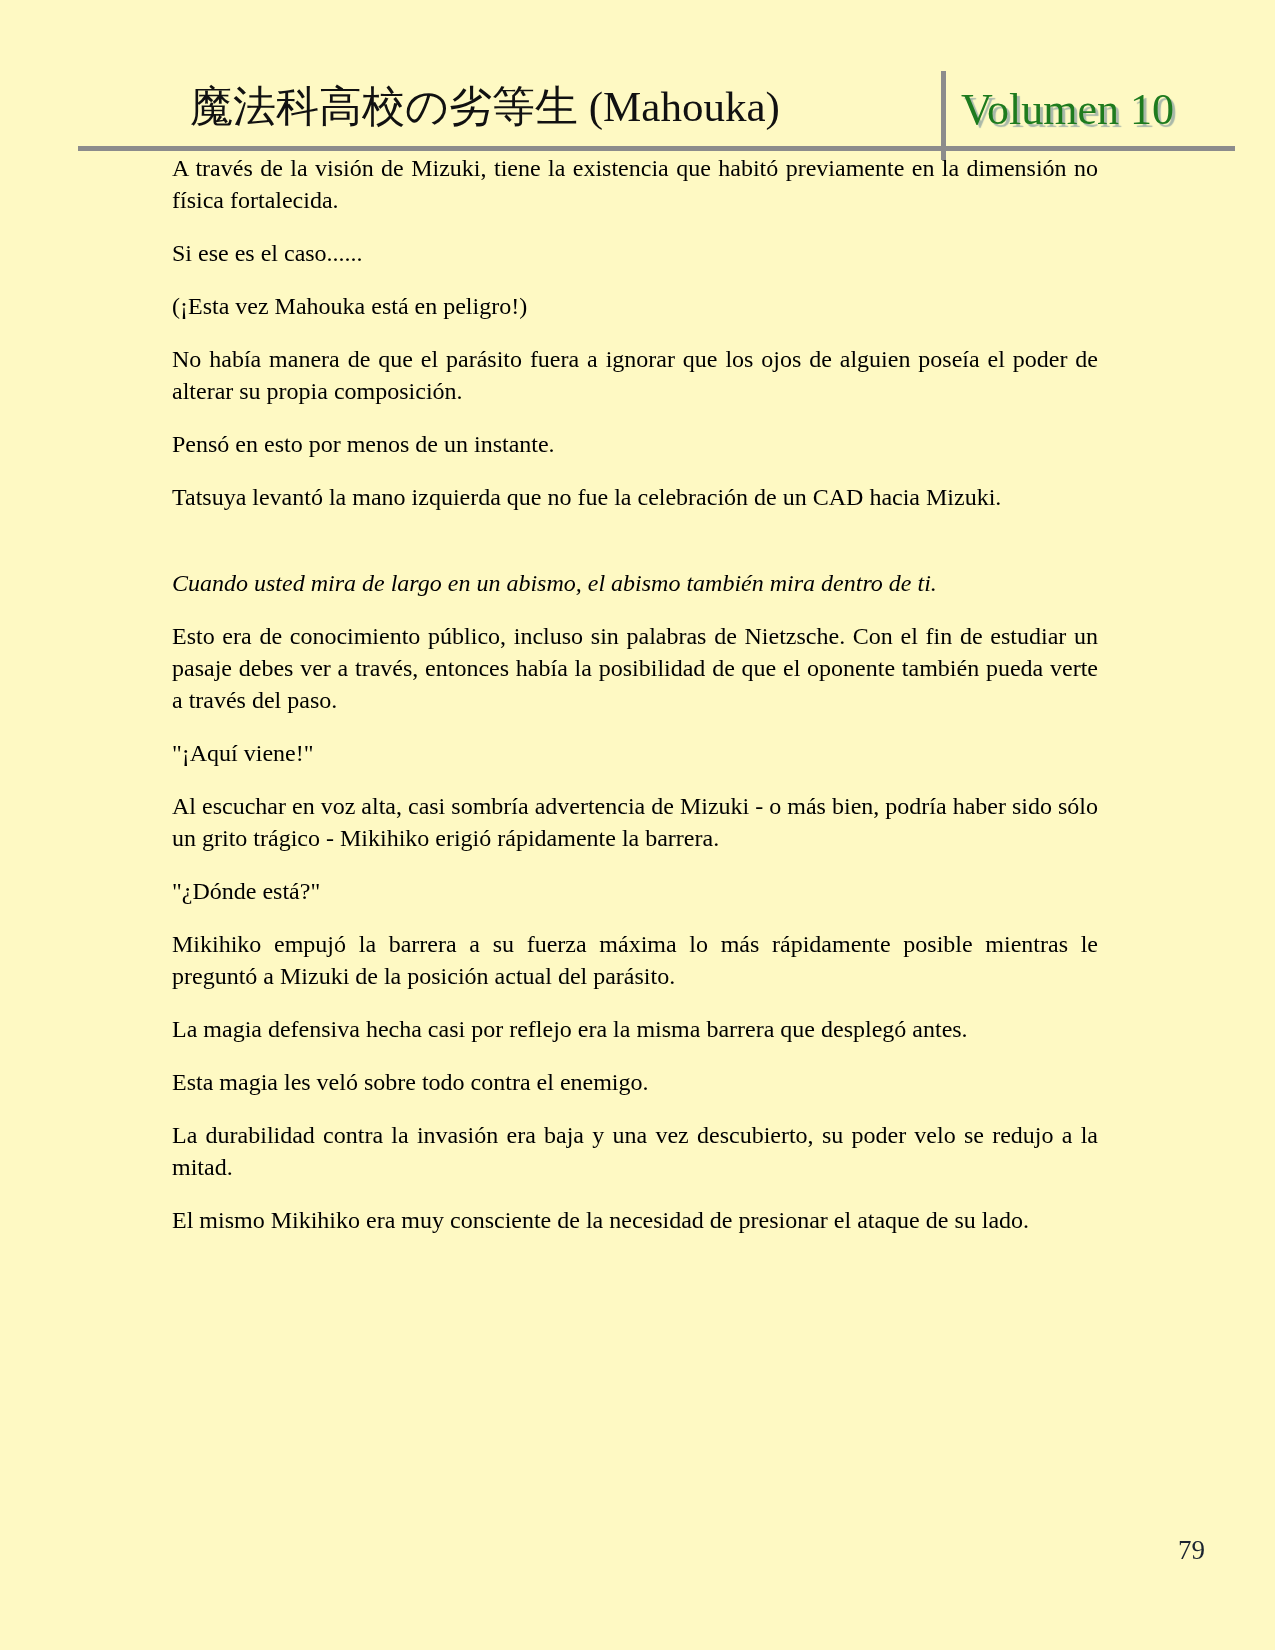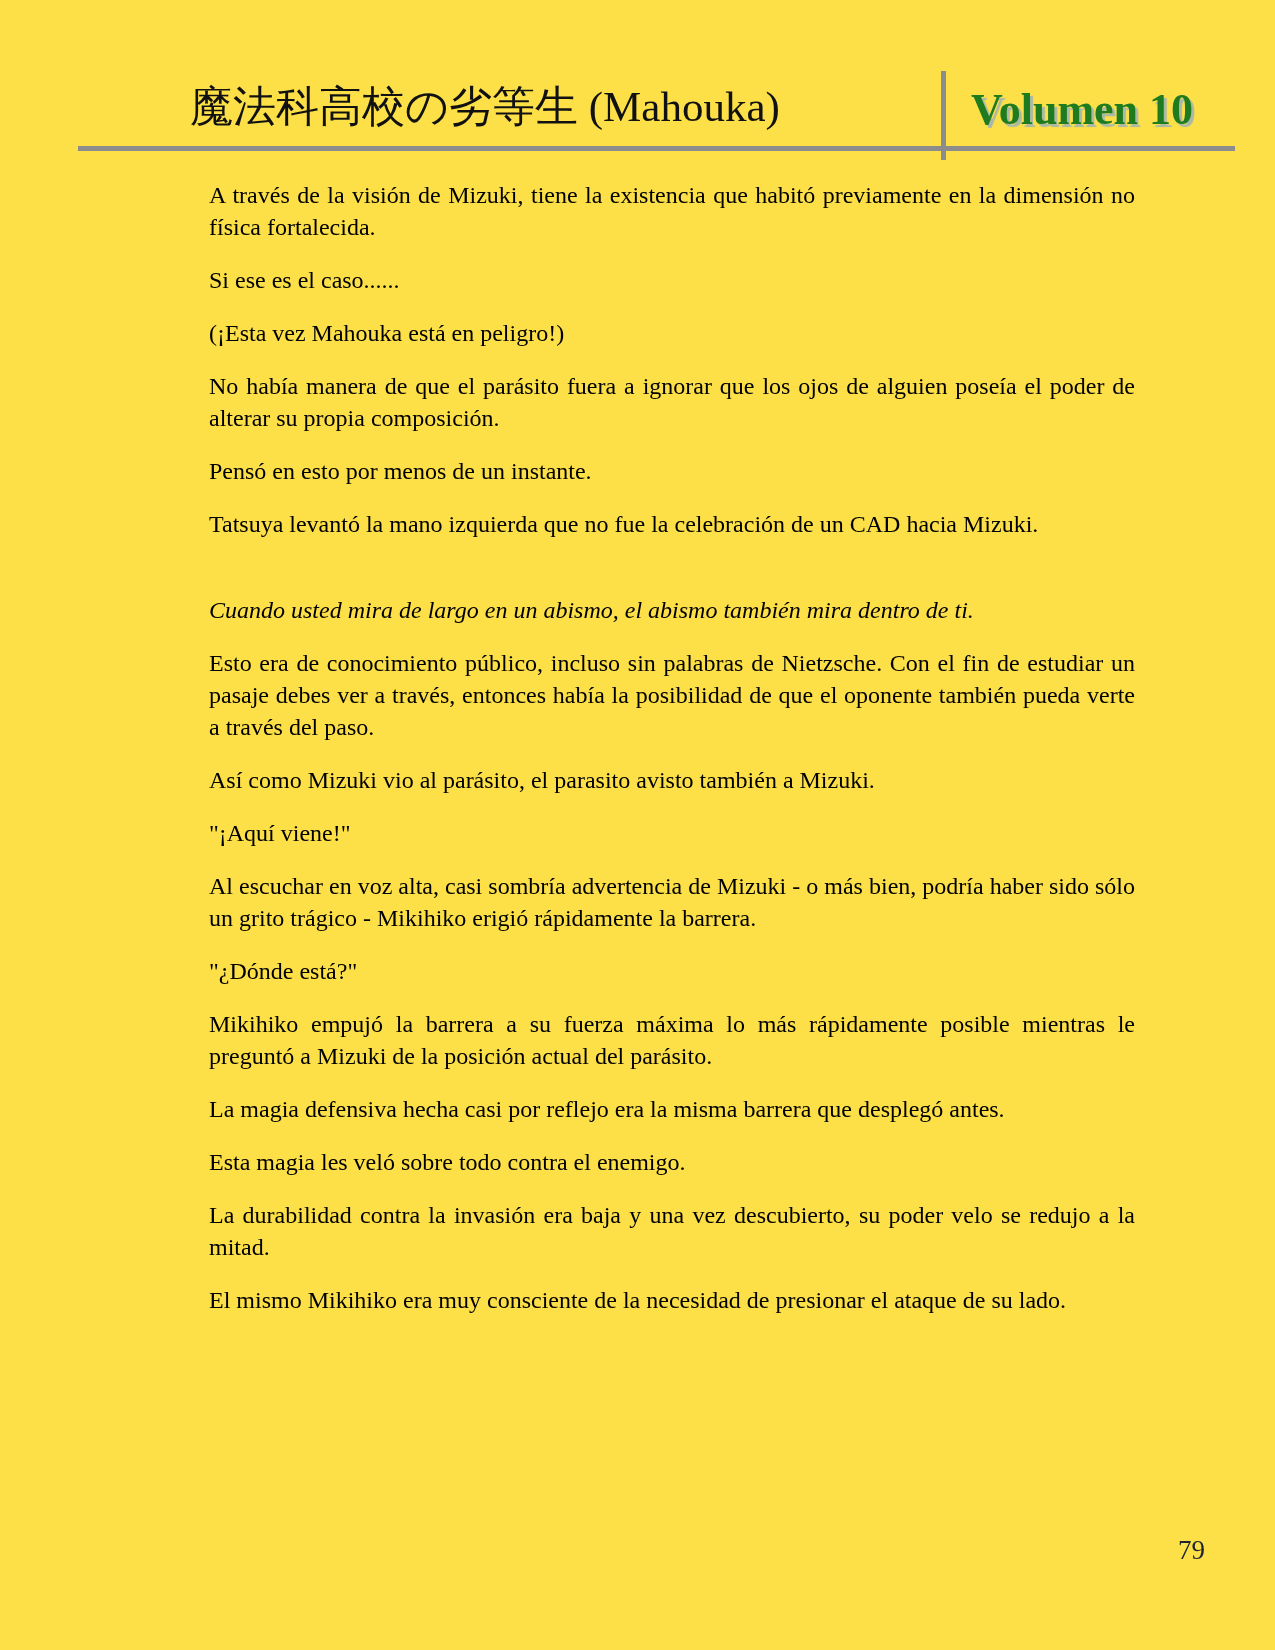--- a/index.html
+++ b/index.html
@@ -4,21 +4,21 @@
 <style>
   html, body {
     margin: 0;
     padding: 0;
     background: #ffffff;
   }
   .page {
     position: relative;
     width: 1275px;
     height: 1650px;
-    background: #fde047;
+    background: #fef9c3;
     overflow: hidden;
     font-family: "Liberation Serif", serif;
     color: #000000;
   }
 
   
   .header-title {
     position: absolute;
     left: 190px;
     top: 72px;
@@ -38,45 +38,43 @@
     height: 89px;
     background: #8c8c8c;
   }
   .volume-label {
     position: absolute;
     left: 961px;
     top: 80px;
     height: 62px;
     font-size: 44px;
     line-height: 60px;
-    font-weight: bold;
+    font-weight: normal;
     white-space: nowrap;
     font-family: "Liberation Serif", serif;
     text-shadow: 3px 3px 1px #a9b8a9;
-    margin-left: 10px;
   }
   .header-rule {
     position: absolute;
     left: 78px;
     top: 146px;
     width: 1157px;
     height: 5px;
     background: #8c8c8c;
   }
 
   
   .content {
     position: absolute;
     left: 172px;
-    top: 179px;
+    top: 152px;
     width: 926px;
     font-size: 24px;
     line-height: 32px;
     text-align: justify;
-    margin-left: 37px;
   }
   .content p.para {
     margin: 0 0 21px 0;
     padding: 0;
   }
   .content p.para.scene-break {
     margin-top: 54px;
     font-style: italic;
   }
 
@@ -105,21 +103,20 @@
 
   <div class="content" id="paragraphs">
       <p class="para">A través de la visión de Mizuki, tiene la existencia que habitó previamente en la dimensión no física fortalecida.</p>
       <p class="para">Si ese es el caso......</p>
       <p class="para">(¡Esta vez Mahouka está en peligro!)</p>
       <p class="para">No había manera de que el parásito fuera a ignorar que los ojos de alguien poseía el poder de alterar su propia composición.</p>
       <p class="para">Pensó en esto por menos de un instante.</p>
       <p class="para">Tatsuya levantó la mano izquierda que no fue la celebración de un CAD hacia Mizuki.</p>
       <p class="para scene-break">Cuando usted mira de largo en un abismo, el abismo también mira dentro de ti.</p>
       <p class="para">Esto era de conocimiento público, incluso sin palabras de Nietzsche. Con el fin de estudiar un pasaje debes ver a través, entonces había la posibilidad de que el oponente también pueda verte a través del paso.</p>
-      <p class="para">Así como Mizuki vio al parásito, el parasito avisto también a Mizuki.</p>
       <p class="para">"¡Aquí viene!"</p>
       <p class="para">Al escuchar en voz alta, casi sombría advertencia de Mizuki - o más bien, podría haber sido sólo un grito trágico - Mikihiko erigió rápidamente la barrera.</p>
       <p class="para">"¿Dónde está?"</p>
       <p class="para">Mikihiko empujó la barrera a su fuerza máxima lo más rápidamente posible mientras le preguntó a Mizuki de la posición actual del parásito.</p>
       <p class="para">La magia defensiva hecha casi por reflejo era la misma barrera que desplegó antes.</p>
       <p class="para">Esta magia les veló sobre todo contra el enemigo.</p>
       <p class="para">La durabilidad contra la invasión era baja y una vez descubierto, su poder velo se redujo a la mitad.</p>
       <p class="para">El mismo Mikihiko era muy consciente de la necesidad de presionar el ataque de su lado.</p>
     </div>
 

